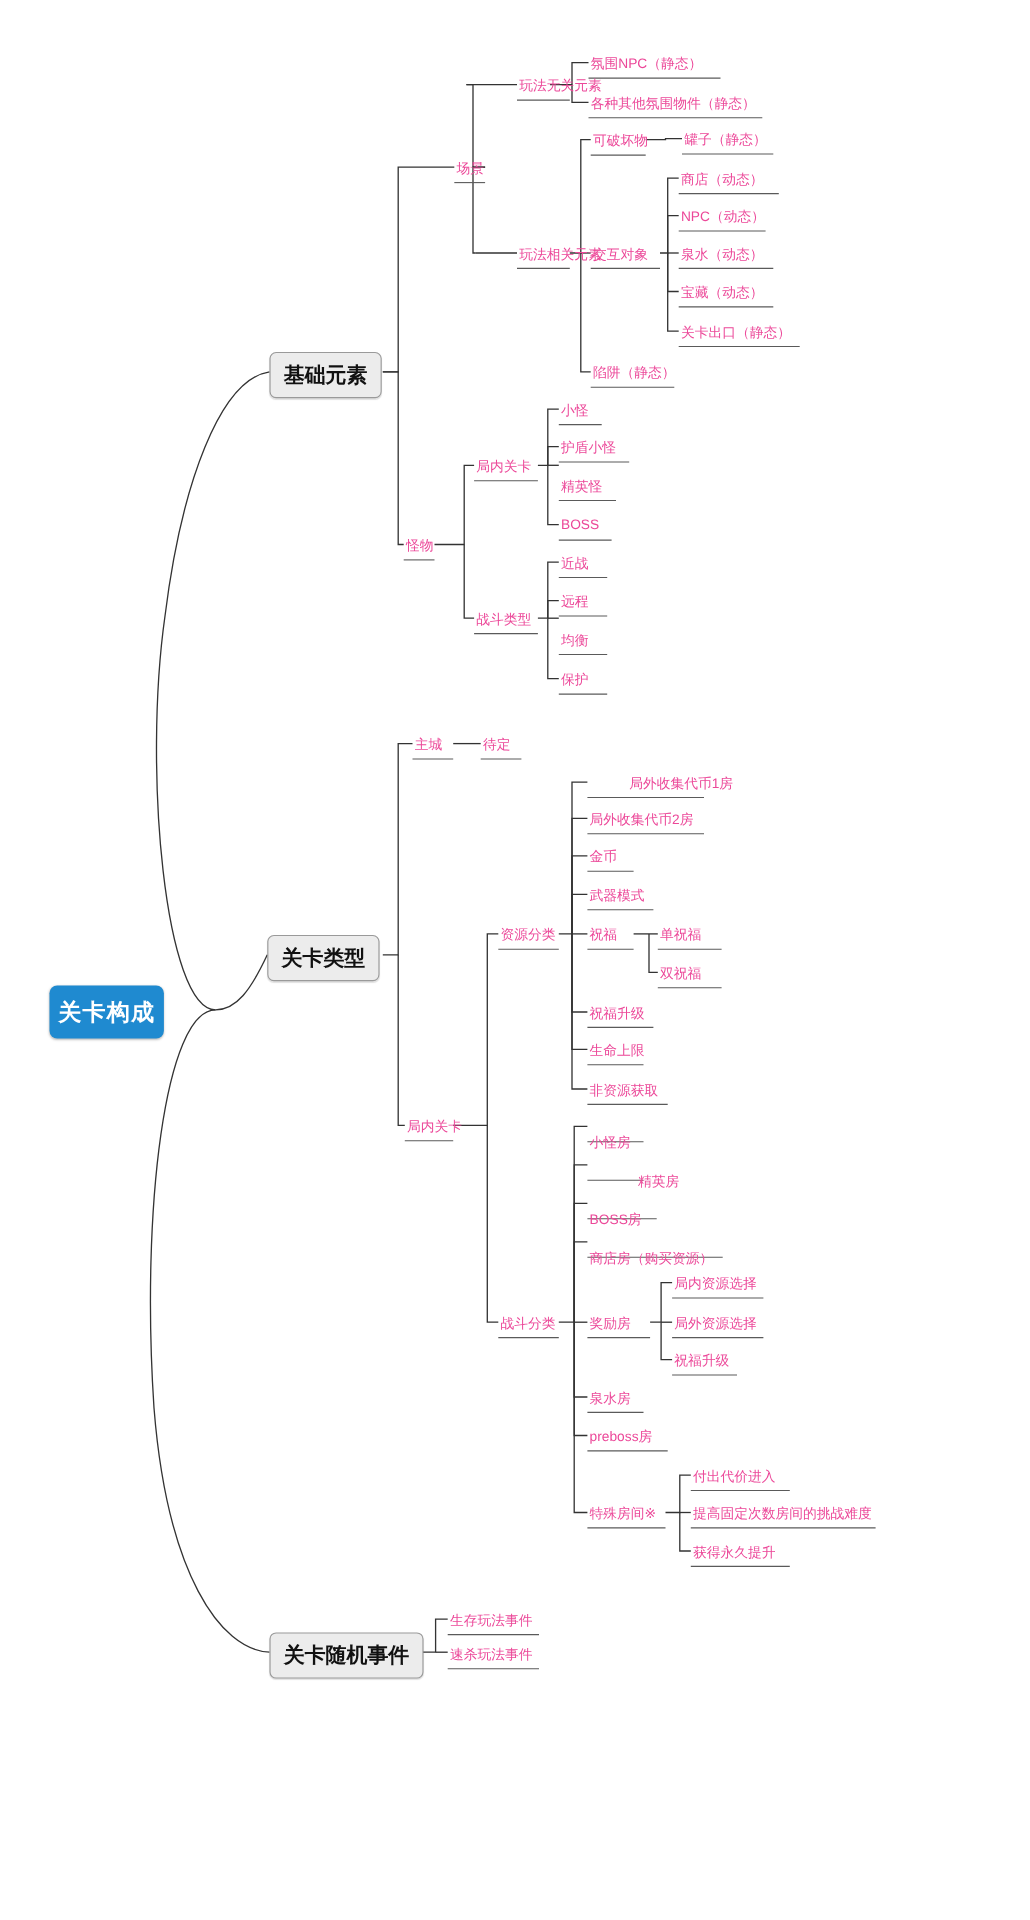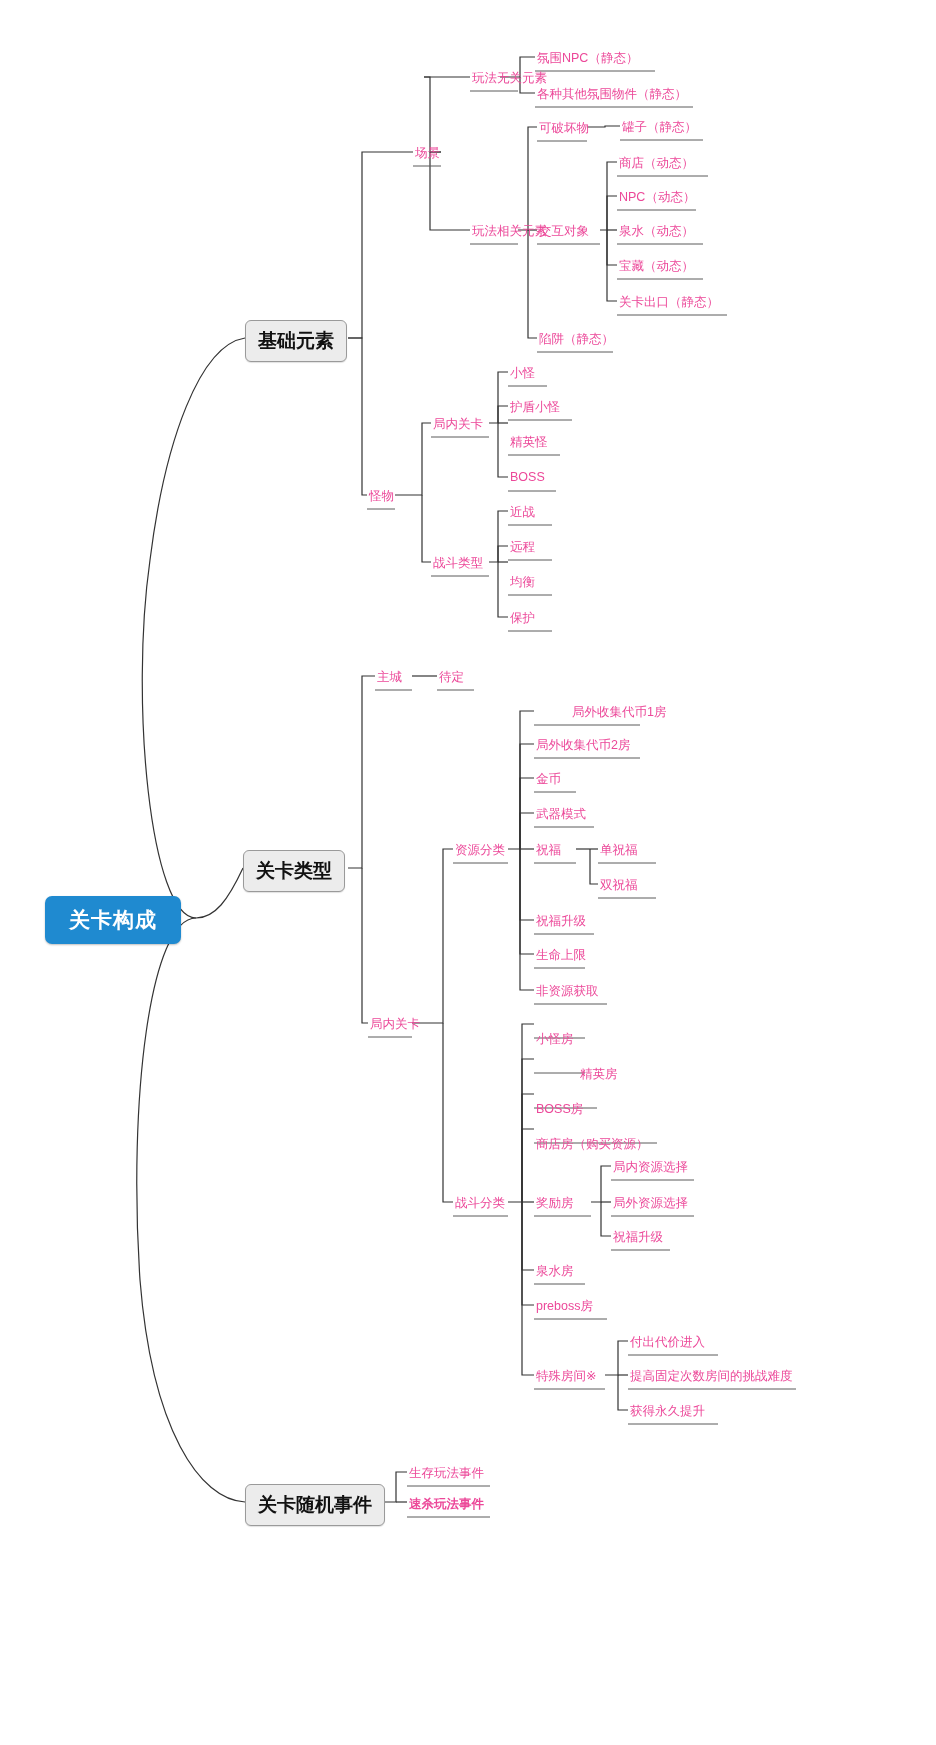--- a/index.html
+++ b/index.html
@@ -3,21 +3,21 @@
 <meta charset="utf-8">
 <style>
   html,body{margin:0;padding:0;background:#ffffff;}
   body{font-family:"Liberation Sans","DejaVu Sans",sans-serif;}
   #canvas{position:relative;width:936px;height:1745px;background:#fff;overflow:hidden;}
   svg.links{position:absolute;left:0;top:0;width:936px;height:1745px;pointer-events:none;}
   .node{position:absolute;white-space:nowrap;box-sizing:border-box;}
   
   .root{
     background:#1f8ad0;color:#fff;font-weight:bold;font-size:21px;
-    border-radius:7px;padding:10px 24px;letter-spacing:1px;
+    border-radius:7px;padding:10px 8px;letter-spacing:1px;
     box-shadow:0 1px 2px rgba(0,0,0,.25);
   }
   
   .lvl1{
     background:#ececec;color:#111;font-weight:bold;font-size:19px;
     border:1px solid #9a9a9a;border-radius:6px;padding:7px 12px;
     box-shadow:0 1px 1px rgba(0,0,0,.12);
   }
   
   .leaf{
@@ -236,15 +236,15 @@
   <div class="node leaf" style="left:610px;top:1193px;">局外资源选择</div>
   <div class="node leaf" style="left:610px;top:1227px;">祝福升级</div>
   <div class="node leaf" style="left:533px;top:1261px;">泉水房</div>
   <div class="node leaf" style="left:533px;top:1296px;">preboss房</div>
   <div class="node leaf" style="left:533px;top:1366px;">特殊房间※</div>
   <div class="node leaf" style="left:627px;top:1332px;">付出代价进入</div>
   <div class="node leaf" style="left:627px;top:1366px;">提高固定次数房间的挑战难度</div>
   <div class="node leaf" style="left:627px;top:1401px;">获得永久提升</div>
 
   <div class="node leaf" style="left:406px;top:1463px;text-align:center;">生存玩法事件</div>
-  <div class="node leaf" style="left:406px;top:1494px;font-weight:bold;">速杀玩法事件</div>
+  <div class="node leaf" style="left:406px;top:1494px;">速杀玩法事件</div>
 
 </div>
 
 </body></html>

